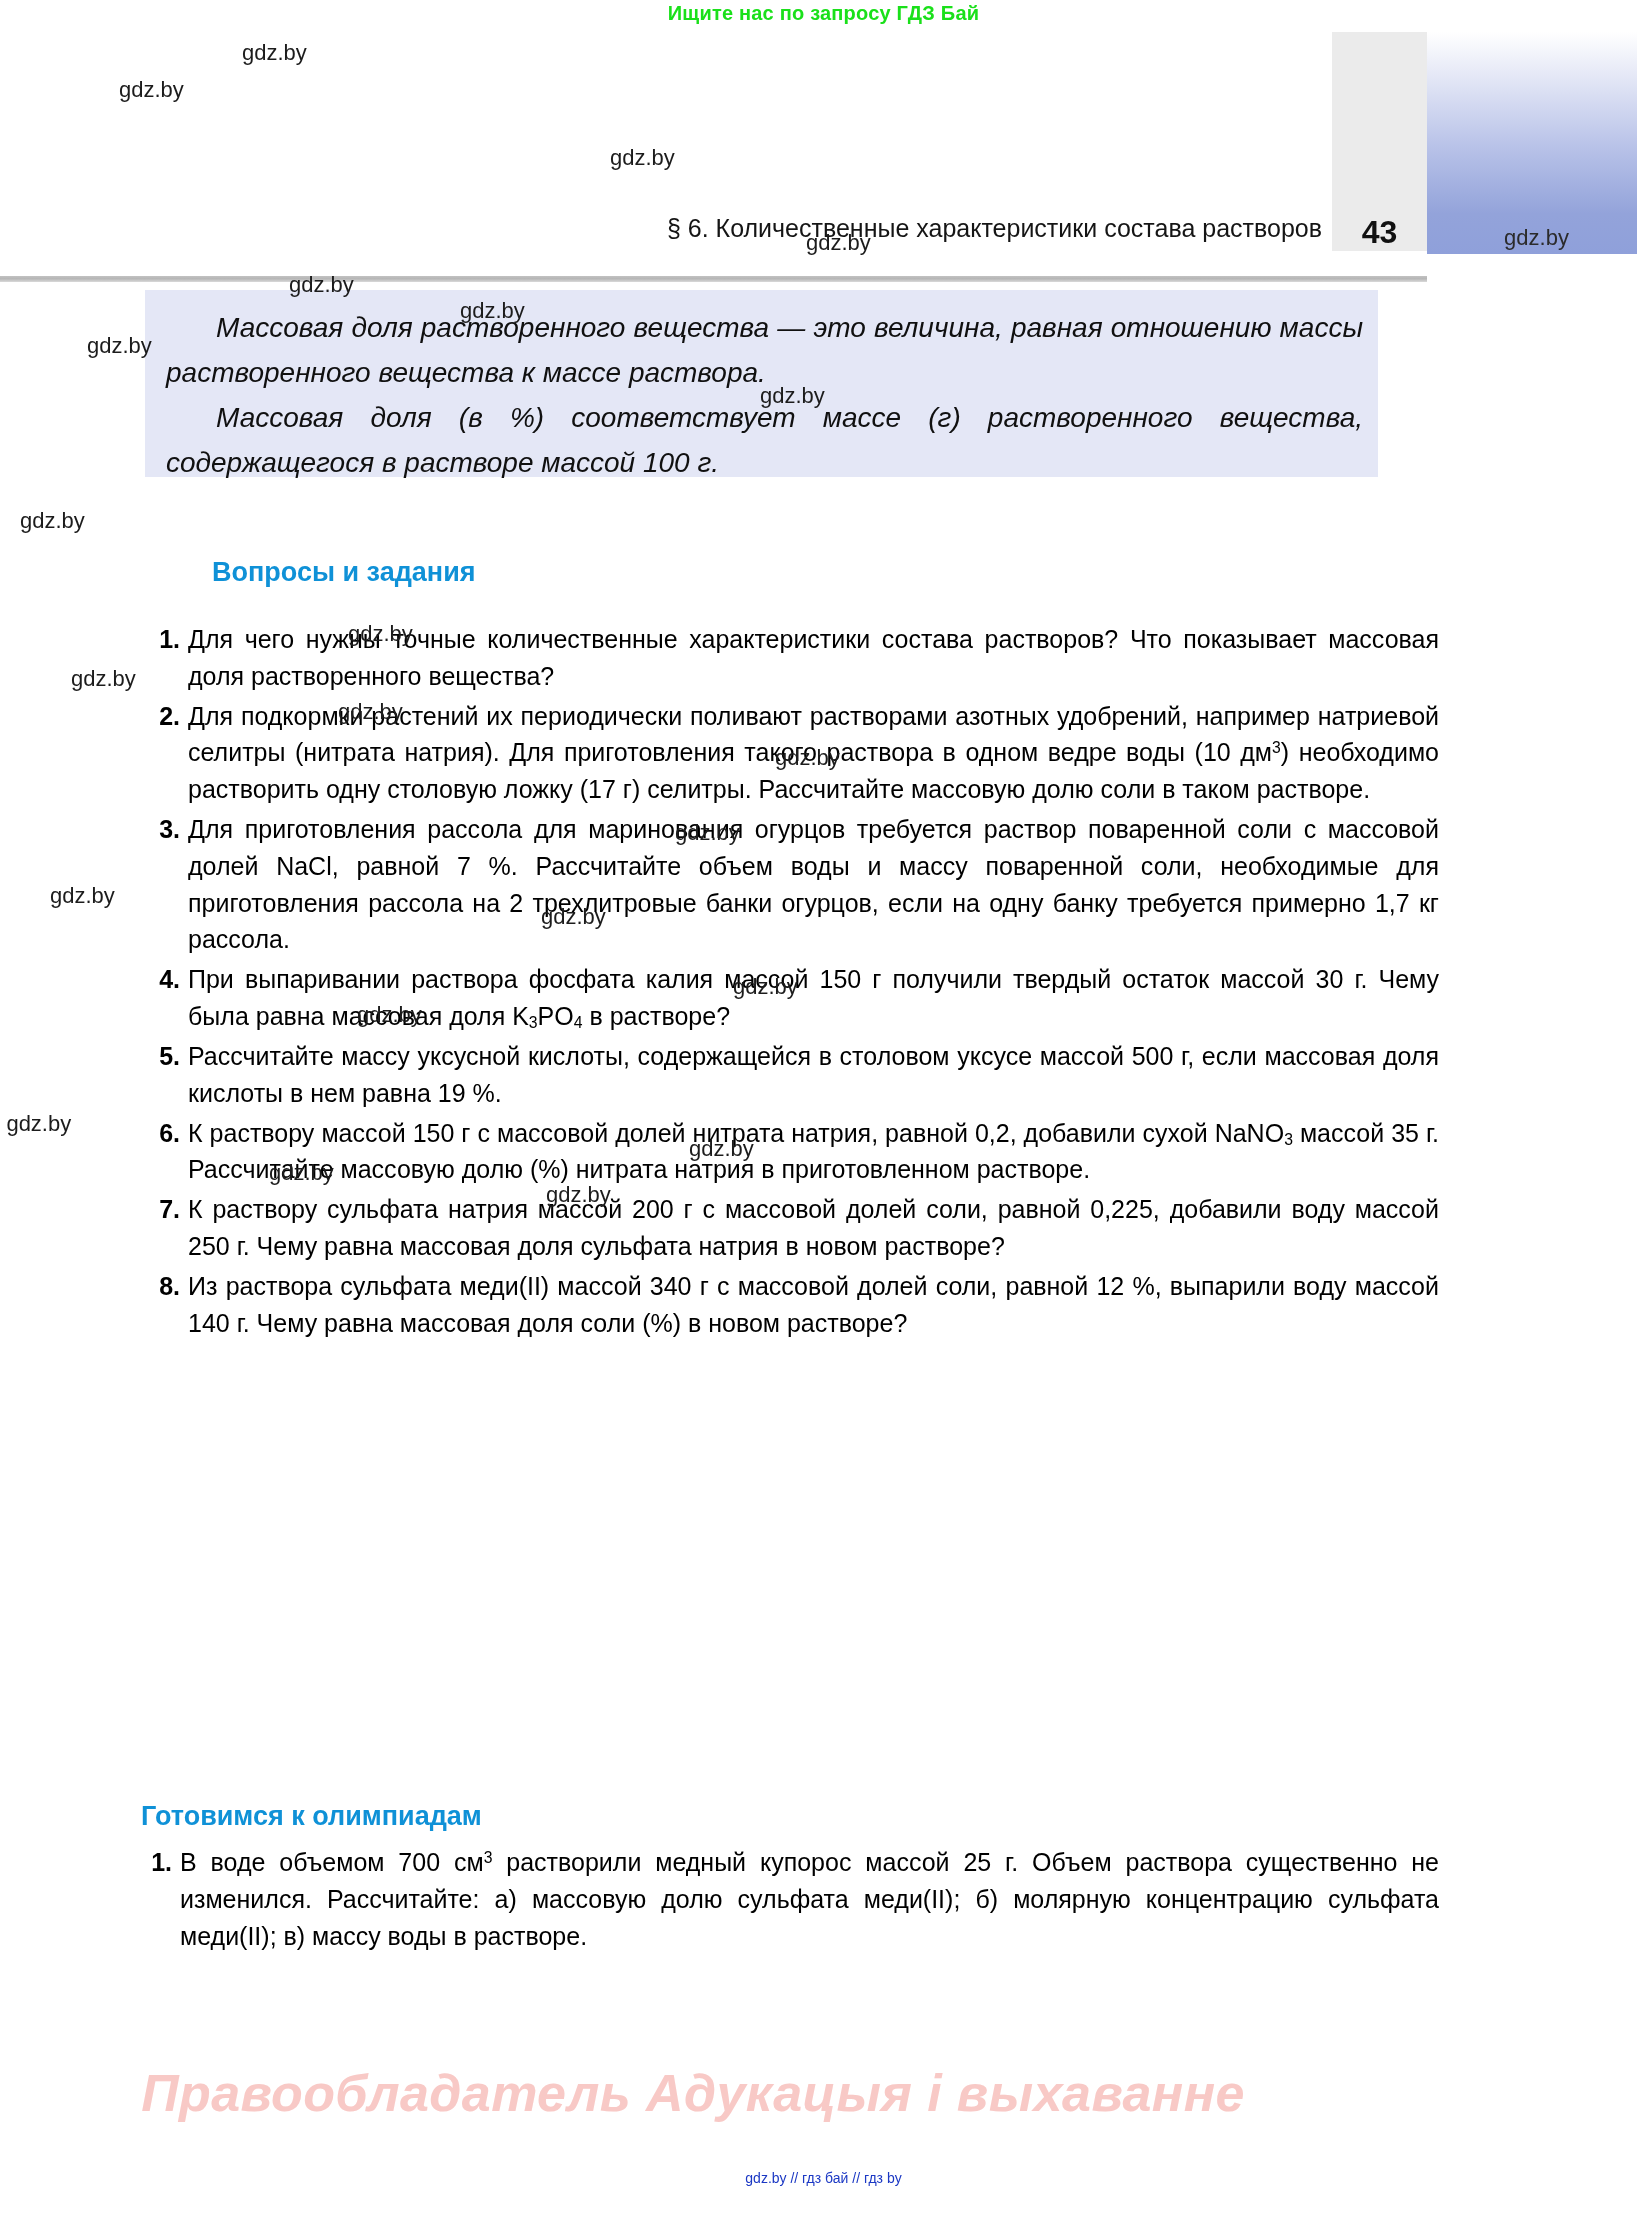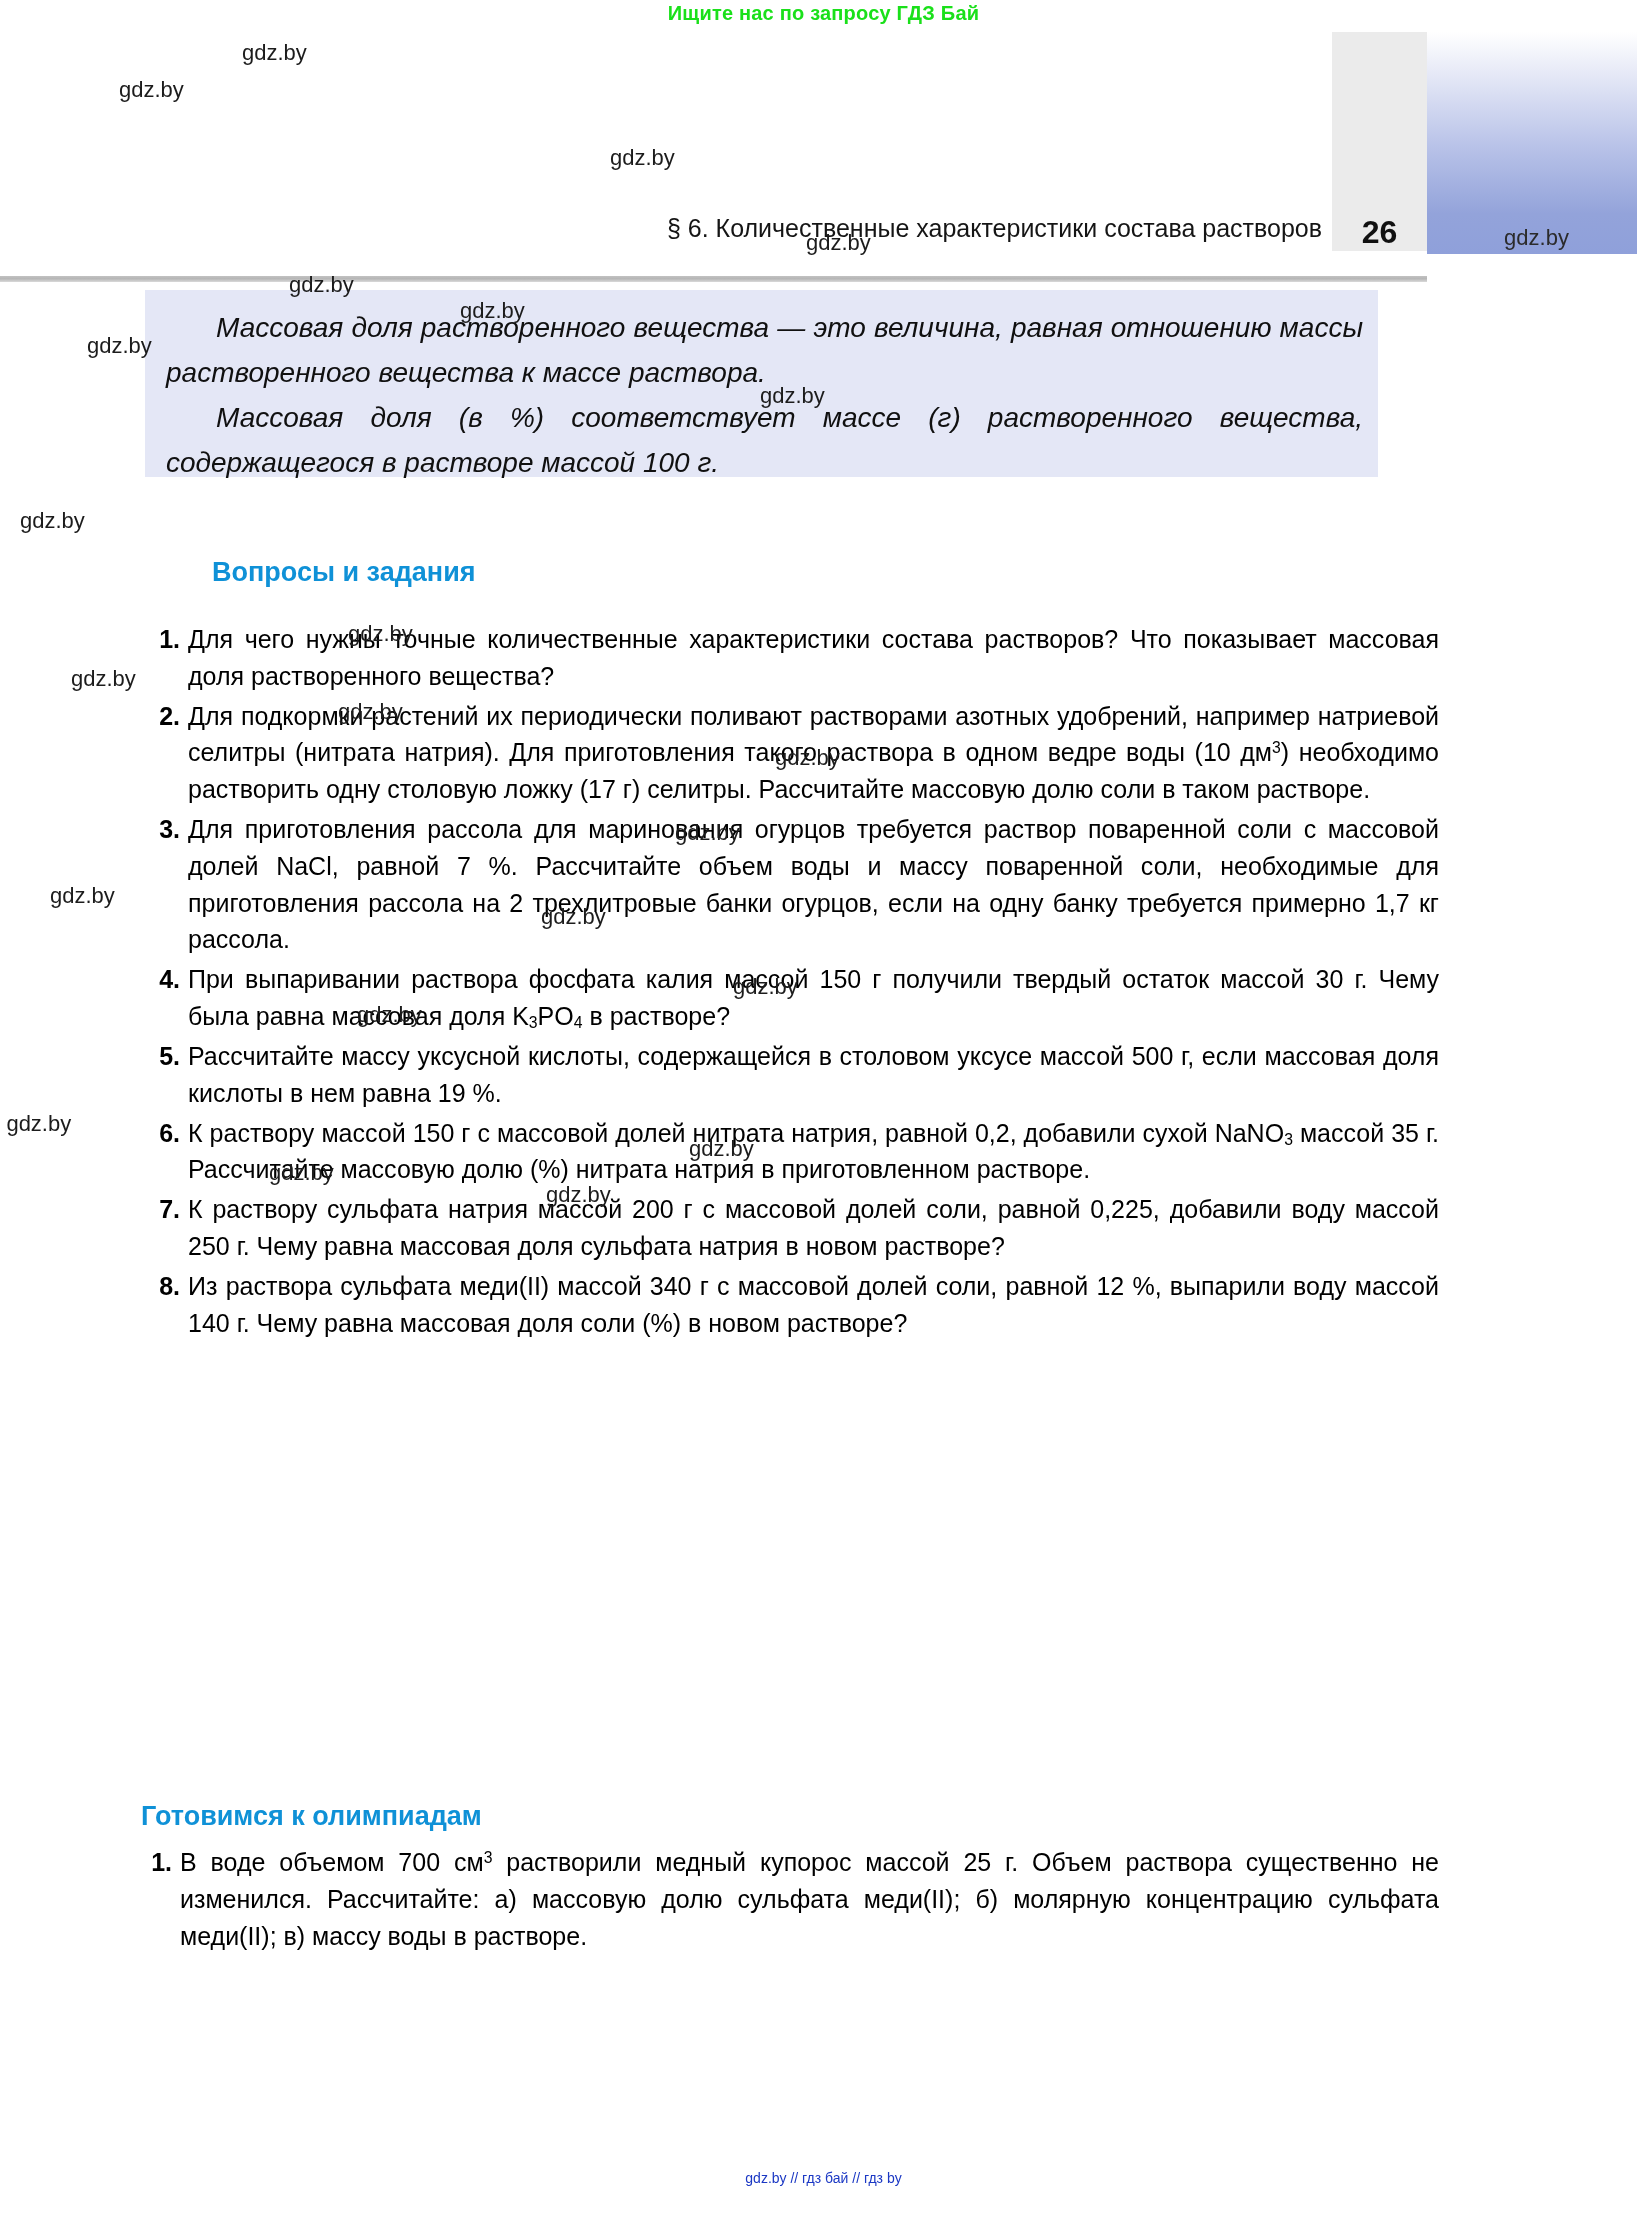--- a/index.html
+++ b/index.html
@@ -214,21 +214,21 @@
 
 <div id="page">
 
   <div class="promo-line">Ищите нас по запросу ГДЗ Бай</div>
 
   <div class="header-zone">
     <div class="pagenum-box"></div>
     <div class="blue-strip"></div>
     <div class="blue-strip-wm">gdz.by</div>
     <div class="running-title">§ 6. Количественные характеристики состава растворов</div>
-    <div class="pagenum">26</div>
+    <div class="pagenum">43</div>
     <div class="head-rule"></div>
   </div>
 
   <div class="definition-box"></div>
   <div class="definition-text" id="definition-text">
       <p>Массовая доля растворенного вещества — это величина, равная отношению массы растворенного вещества к массе раствора.</p>
       <p>Массовая доля (в %) соответствует массе (г) растворенного вещества, содержащегося в растворе массой 100 г.</p>
     </div>
 
   <div class="section-heading" id="heading-questions">Вопросы и задания</div>
@@ -268,20 +268,21 @@
     </div>
 
   <div class="section-heading" id="heading-olympiad">Готовимся к олимпиадам</div>
   <div class="qlist" id="olympiad-list">
       <div class="qrow">
         <div class="qnum">1.</div>
         <div class="qtext">В воде объемом 700 см<sup>3</sup> растворили медный купорос массой 25 г. Объем раствора существенно не изменился. Рассчитайте: а) массовую долю сульфата меди(II); б) молярную концентрацию сульфата меди(II); в) массу воды в растворе.</div>
       </div>
     </div>
 
+  <div class="copyright-wm">Правообладатель Адукацыя i выхаванне</div>
 
   <div class="footer-line">gdz.by  //  гдз бай  //  гдз by</div>
 
   <div id="watermark-layer">
       <div class="wm" style="left: 242px; top: 40px;">gdz.by</div>
       <div class="wm" style="left: 119px; top: 77px;">gdz.by</div>
       <div class="wm" style="left: 610px; top: 145px;">gdz.by</div>
       <div class="wm" style="left: 806px; top: 230px;">gdz.by</div>
       <div class="wm" style="left: 289px; top: 272px;">gdz.by</div>
       <div class="wm" style="left: 460px; top: 298px;">gdz.by</div>

